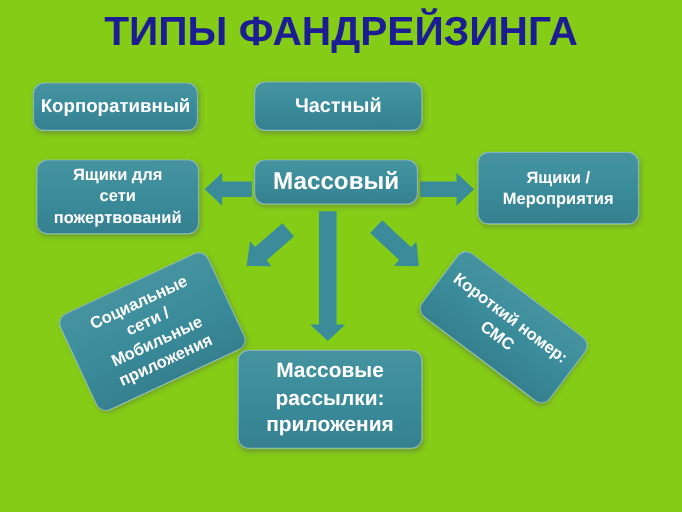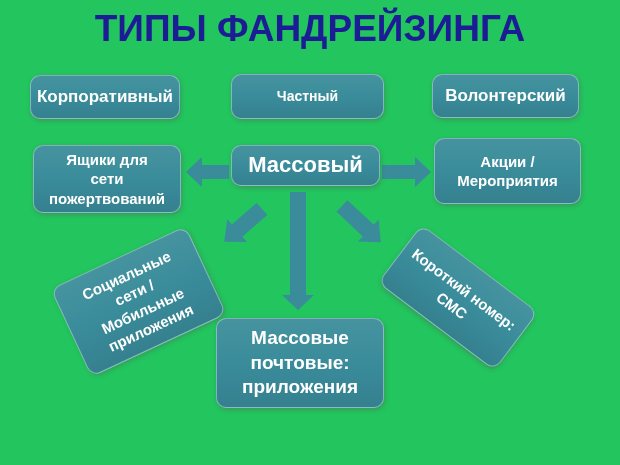--- a/index.html
+++ b/index.html
@@ -1,35 +1,35 @@
 <!DOCTYPE html>
 <html><head>
 <meta charset="utf-8">
 <style>
   html,body{margin:0;padding:0;background:#fff;}
   #slide{
-    position:relative;width:620px;height:465px;background:#22c55e;overflow:hidden;
+    position:relative;width:620px;height:465px;background:#84cc16;overflow:hidden;
     font-family:"Liberation Sans","DejaVu Sans",sans-serif;
   }
   .title{
     position:absolute;left:0;top:8px;width:620px;text-align:center;
     font-size:37px;font-weight:700;color:#1c1c94;letter-spacing:0px;
   }
   .node{
     position:absolute;display:flex;flex-direction:column;align-items:center;justify-content:center;
     background:linear-gradient(180deg,#46939f 0%,#3a8c9b 50%,#35808f 100%);
     border:1px solid rgba(255,255,255,0.38);
     border-radius:10px;
     box-shadow:1px 2px 4px rgba(90,90,90,0.40);
     color:#ffffff;font-weight:700;text-align:center;
     box-sizing:border-box;
   }
   .node span{display:block;line-height:1.3;}
   .n-corporate{left:30px;top:75px;width:150px;height:44px;font-size:17px;align-items:center;}
-  .n-private{left:231px;top:74px;width:153px;height:45px;font-size:14px;}
+  .n-private{left:231px;top:74px;width:153px;height:45px;font-size:18px;}
   .n-volunteer{left:432px;top:74px;width:147px;height:44px;font-size:17px;}
   .n-donation{left:33px;top:145px;width:148px;height:68px;font-size:15px;}
   .n-mass{left:231px;top:145px;width:149px;height:41px;font-size:22px;}
   .n-events{left:434px;top:138px;width:147px;height:66px;font-size:15px;}
   .n-social{left:64px;top:253px;width:149px;height:97px;font-size:15px;transform:rotate(-25deg);}
   .n-mailings{left:216px;top:318px;width:168px;height:90px;font-size:19px;}
   .n-sms{left:385px;top:261px;width:146px;height:73px;font-size:15px;transform:rotate(37deg);}
   .arrows{position:absolute;left:0;top:0;}
 </style>
 </head>
@@ -48,49 +48,46 @@
   </svg>
 
   <div class="node n-corporate">
     <span>Корпоративный</span>
   </div>
 
   <div class="node n-private">
     <span>Частный</span>
   </div>
 
-  <div class="node n-volunteer">
-    <span>Волонтерский</span>
-  </div>
 
   <div class="node n-donation">
     <span>Ящики для</span>
     <span>сети</span>
     <span>пожертвований</span>
   </div>
 
   <div class="node n-mass">
     <span>Массовый</span>
   </div>
 
   <div class="node n-events">
-    <span>Акции /</span>
+    <span>Ящики /</span>
     <span>Мероприятия</span>
   </div>
 
   <div class="node n-social">
     <span>Социальные</span>
     <span>сети /</span>
     <span>Мобильные</span>
     <span>приложения</span>
   </div>
 
   <div class="node n-mailings">
     <span>Массовые</span>
-    <span>почтовые:</span>
+    <span>рассылки:</span>
     <span>приложения</span>
   </div>
 
   <div class="node n-sms">
     <span>Короткий номер:</span>
     <span>СМС</span>
   </div>
 
 </div>
 

